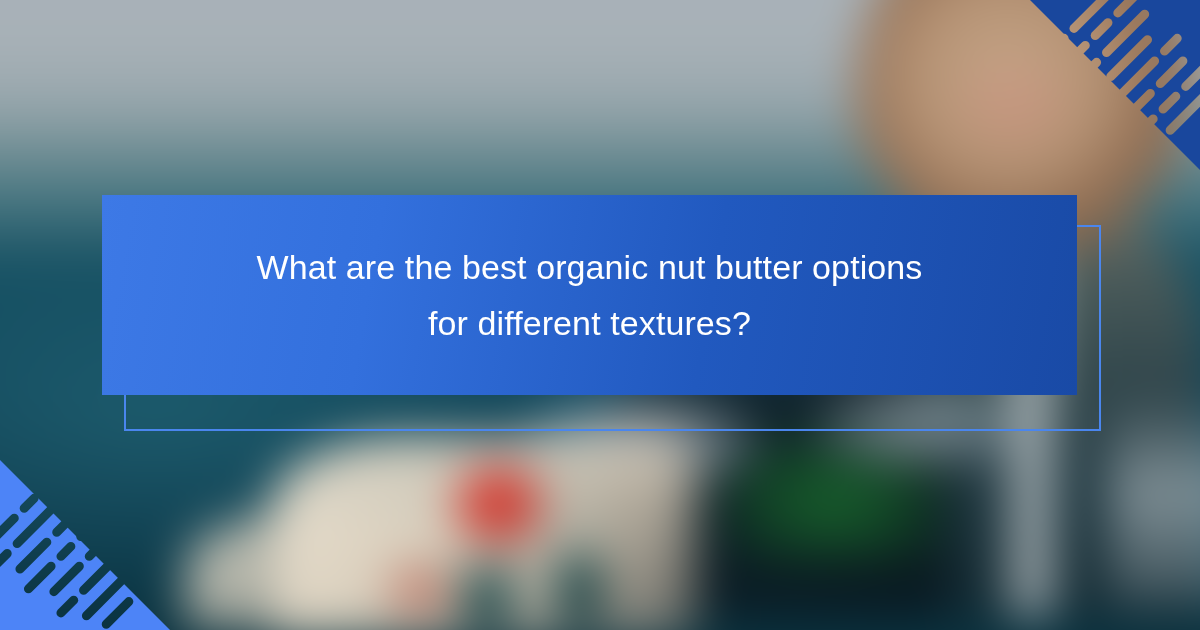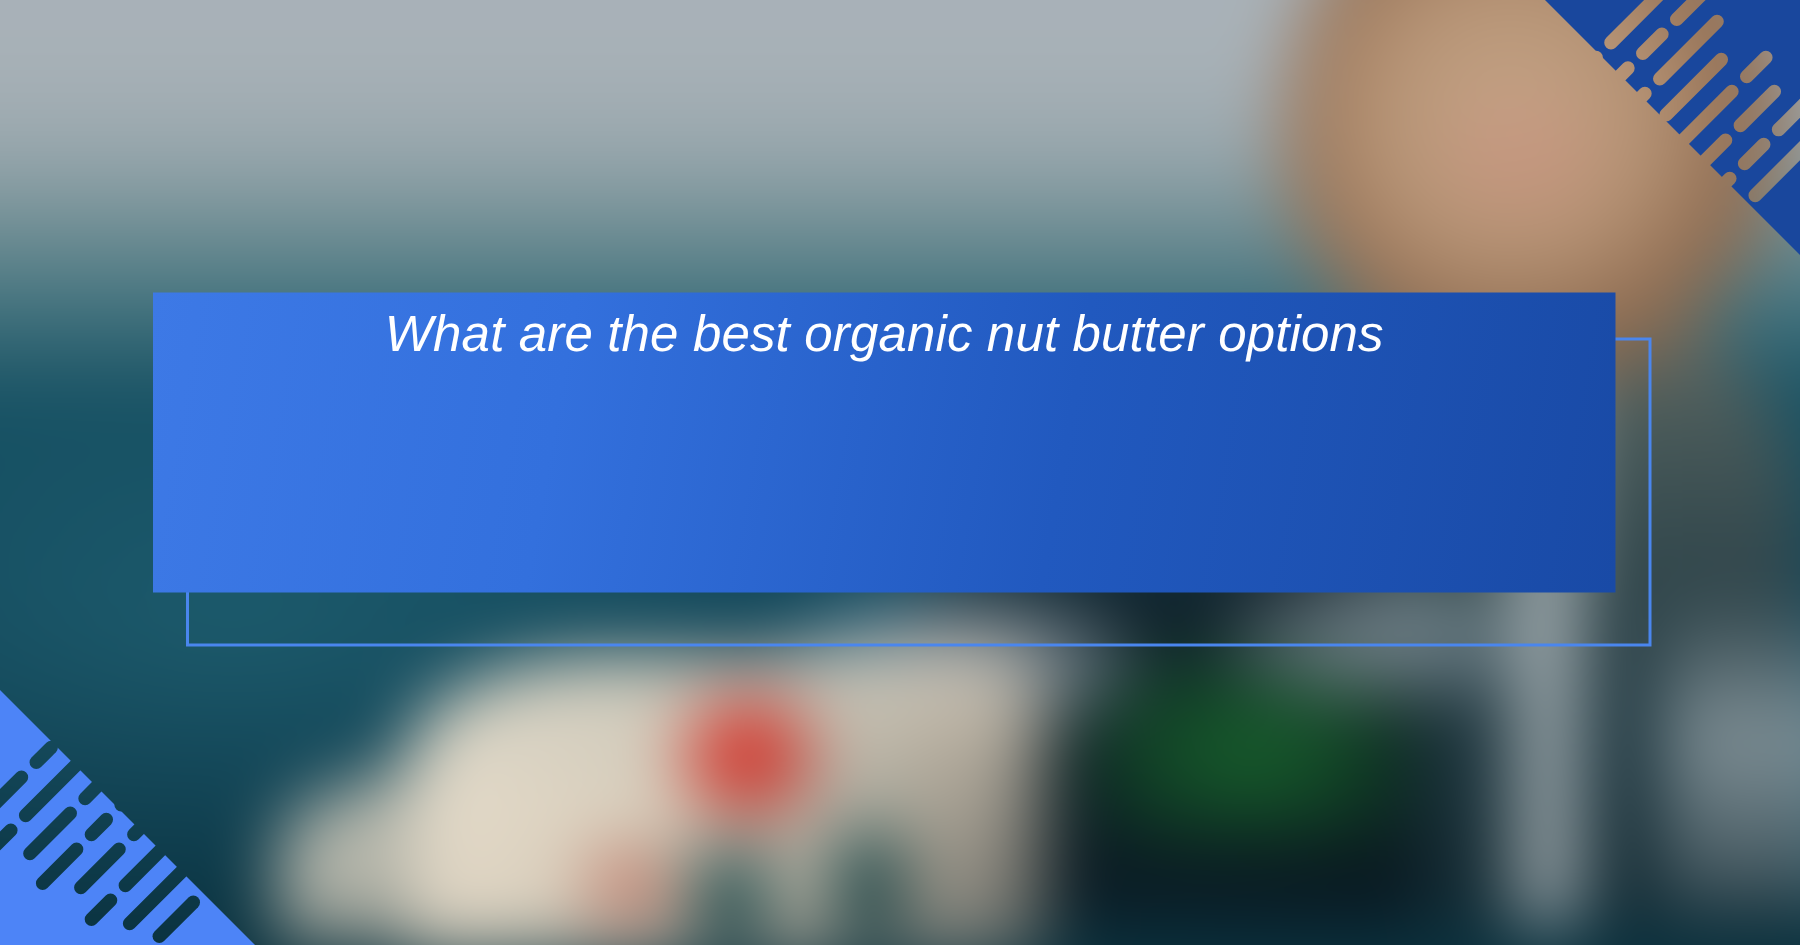--- a/index.html
+++ b/index.html
@@ -152,22 +152,22 @@
     width:977px; height:206px;
     border:2px solid #4a86ee;
     background:transparent;
   }
   #headline-banner {
     position:absolute;
     left:102px; top:195px;
     width:975px; height:200px;
     background:linear-gradient(100deg, #3d79e6 0%, #3370dd 28%, #2159bf 62%, #194aa6 100%);
     display:flex;
+    align-items:center;
     justify-content:center;
-    font-style:italic;
   }
   #headline-text {
     color:#ffffff;
     font-size:34px;
     font-weight:400;
     line-height:1.66;
     text-align:center;
     letter-spacing:0.1px;
     padding:0 40px;
     width:100%;
@@ -279,16 +279,17 @@
     <g clip-path="url(#clip-bl)">
       <rect x="0" y="0" width="170" height="170" fill="#4d84f7" mask="url(#mask-bl)"></rect>
     </g>
   </svg>
 
   <div id="outline-frame"></div>
 
   <div id="headline-banner">
     <div id="headline-text">
       <span class="ln">What are the best organic nut butter options</span>
+      <span class="ln">for different textures?</span>
     </div>
   </div>
 
 </div>
 
 </body></html>

